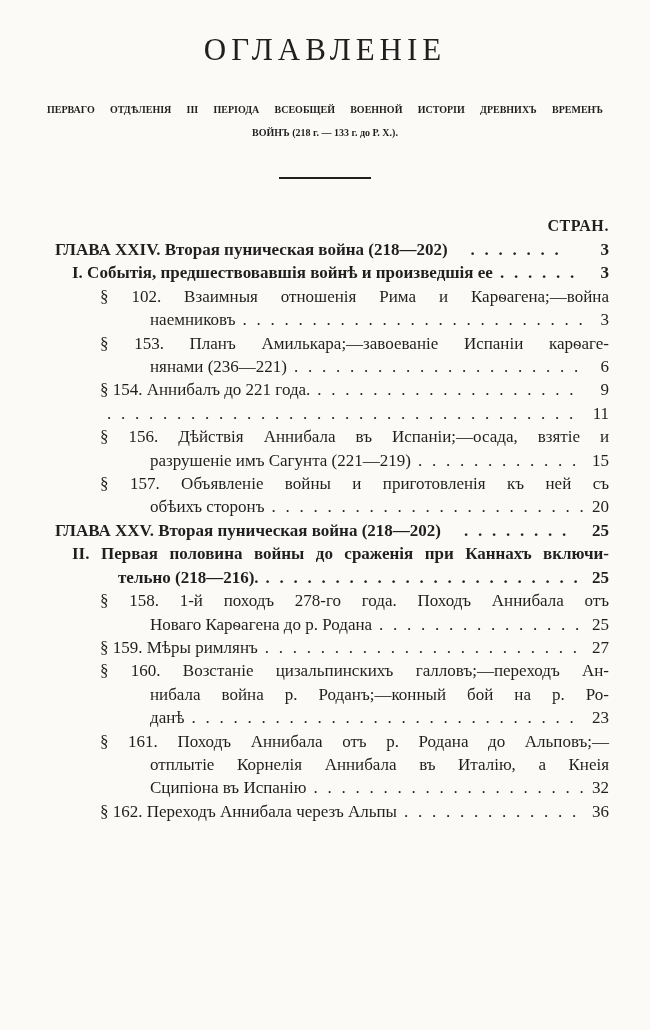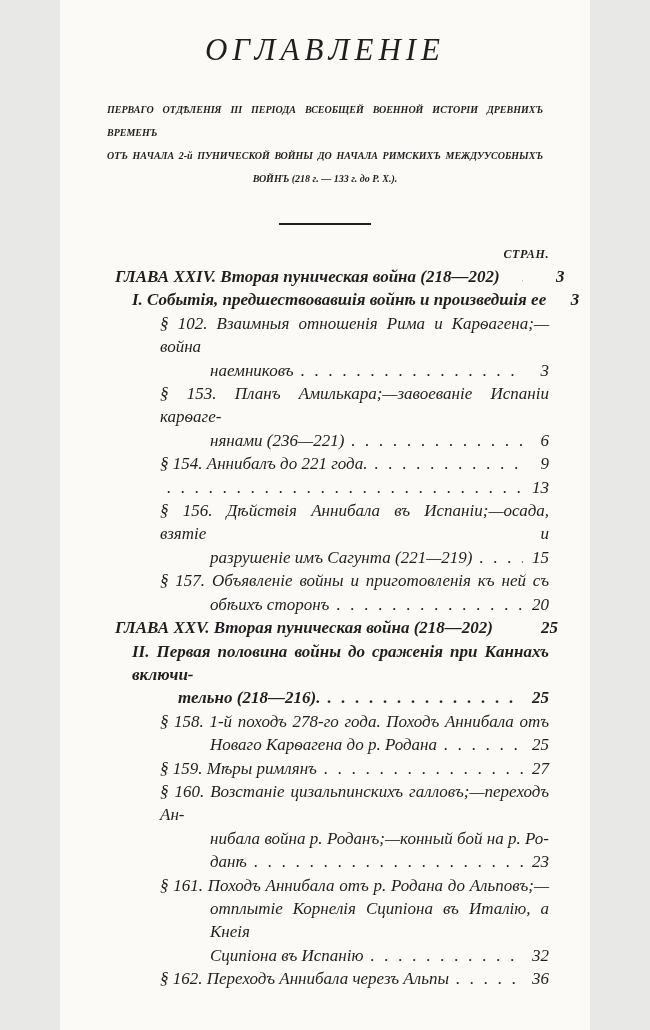--- a/index.html
+++ b/index.html
@@ -8,26 +8,25 @@
   }
   *{box-sizing:border-box;}
   html,body{margin:0;padding:0;}
   body{
     font-family:"Liberation Serif","DejaVu Serif",serif;
     color:var(--ink);
     background:#e8e8e6;
   }
   .page{
     position:relative;
-    width:530px;
+    width:650px;
     height:1030px;
     margin:0 auto;
     overflow:hidden;
     background:var(--paper);
-    font-style:italic;
   }
   
   .title{
     margin-top:30px;
     text-align:center;
     font-size:31px;
     font-weight:normal;
     letter-spacing:5px;
     line-height:40px;
     white-space:nowrap;
@@ -50,23 +49,23 @@
   }
   
   .rule{
     width:92px;
     height:0;
     border-top:2px solid var(--ink);
     margin:33px auto 0 auto;
   }
   
   .col-header{
-    margin:22px 41px 3px 0;
+    margin:38px 41px 3px 0;
     text-align:right;
-    font-size:12px;
+    font-size:16px;
     font-weight:bold;
     letter-spacing:0.6px;
   }
   
   .toc{
     margin:0 41px 0 55px;
     font-size:17px;
     line-height:23.4px;
   }
   .entry{margin:0;}
@@ -104,21 +103,20 @@
 </style>
 </head>
 <body>
 
 <div class="page">
 
   <h1 class="title">ОГЛАВЛЕНІЕ</h1>
 
   <div class="subtitle">
     <div class="sub-line">ПЕРВАГО ОТДѢЛЕНІЯ III ПЕРІОДА ВСЕОБЩЕЙ ВОЕННОЙ ИСТОРІИ ДРЕВНИХЪ ВРЕМЕНЪ</div>
-    <div class="sub-line">ОТЪ НАЧАЛА 2-й ПУНИЧЕСКОЙ ВОЙНЫ ДО НАЧАЛА РИМСКИХЪ МЕЖДУУСОБНЫХЪ</div>
     <div class="sub-line center">ВОЙНЪ (218 г. — 133 г. до Р. Х.).</div>
   </div>
 
   <div class="rule"></div>
 
   <div class="col-header">СТРАН.</div>
 
   <div class="toc">
       <div class="entry lvl-chapter">
         <div class="tline first last">
@@ -153,21 +151,21 @@
       <div class="entry lvl-para">
         <div class="tline first last">
           <span class="txt">§ 154. Аннибалъ до 221 года.</span>
           <span class="leader">. . . . . . . . . . . . . . . . . . . . . . . . . . . . . . . . . . . . . . . . . . . . . . . . . . . . . . . . . . . .</span>
           <span class="pg">9</span>
         </div>
       </div>
       <div class="entry lvl-para">
         <div class="tline first last">
           <span class="leader">. . . . . . . . . . . . . . . . . . . . . . . . . . . . . . . . . . . . . . . . . . . . . . . . . . . . . . . . . . . .</span>
-          <span class="pg">13</span>
+          <span class="pg">11</span>
         </div>
       </div>
       <div class="entry lvl-para">
         <div class="tline first just">§ 156. Дѣйствія Аннибала въ Испаніи;—осада, взятіе и</div>
         <div class="tline cont last">
           <span class="txt">разрушеніе имъ Сагунта (221—219)</span>
           <span class="leader">. . . . . . . . . . . . . . . . . . . . . . . . . . . . . . . . . . . . . . . . . . . . . . . . . . . . . . . . . . . .</span>
           <span class="pg">15</span>
         </div>
       </div>
@@ -213,21 +211,21 @@
         <div class="tline first just">§ 160. Возстаніе цизальпинскихъ галловъ;—переходъ Ан-</div>
         <div class="tline cont just">нибала война р. Роданъ;—конный бой на р. Ро-</div>
         <div class="tline cont last">
           <span class="txt">данѣ</span>
           <span class="leader">. . . . . . . . . . . . . . . . . . . . . . . . . . . . . . . . . . . . . . . . . . . . . . . . . . . . . . . . . . . .</span>
           <span class="pg">23</span>
         </div>
       </div>
       <div class="entry lvl-para">
         <div class="tline first just">§ 161. Походъ Аннибала отъ р. Родана до Альповъ;—</div>
-        <div class="tline cont just">отплытіе Корнелія Сципіона въ Италію, а Кнеія</div>
+        <div class="tline cont just">отплытіе Корнелія Аннибала въ Италію, а Кнеія</div>
         <div class="tline cont last">
           <span class="txt">Сципіона въ Испанію</span>
           <span class="leader">. . . . . . . . . . . . . . . . . . . . . . . . . . . . . . . . . . . . . . . . . . . . . . . . . . . . . . . . . . . .</span>
           <span class="pg">32</span>
         </div>
       </div>
       <div class="entry lvl-para">
         <div class="tline first last">
           <span class="txt">§ 162. Переходъ Аннибала черезъ Альпы</span>
           <span class="leader">. . . . . . . . . . . . . . . . . . . . . . . . . . . . . . . . . . . . . . . . . . . . . . . . . . . . . . . . . . . .</span>

